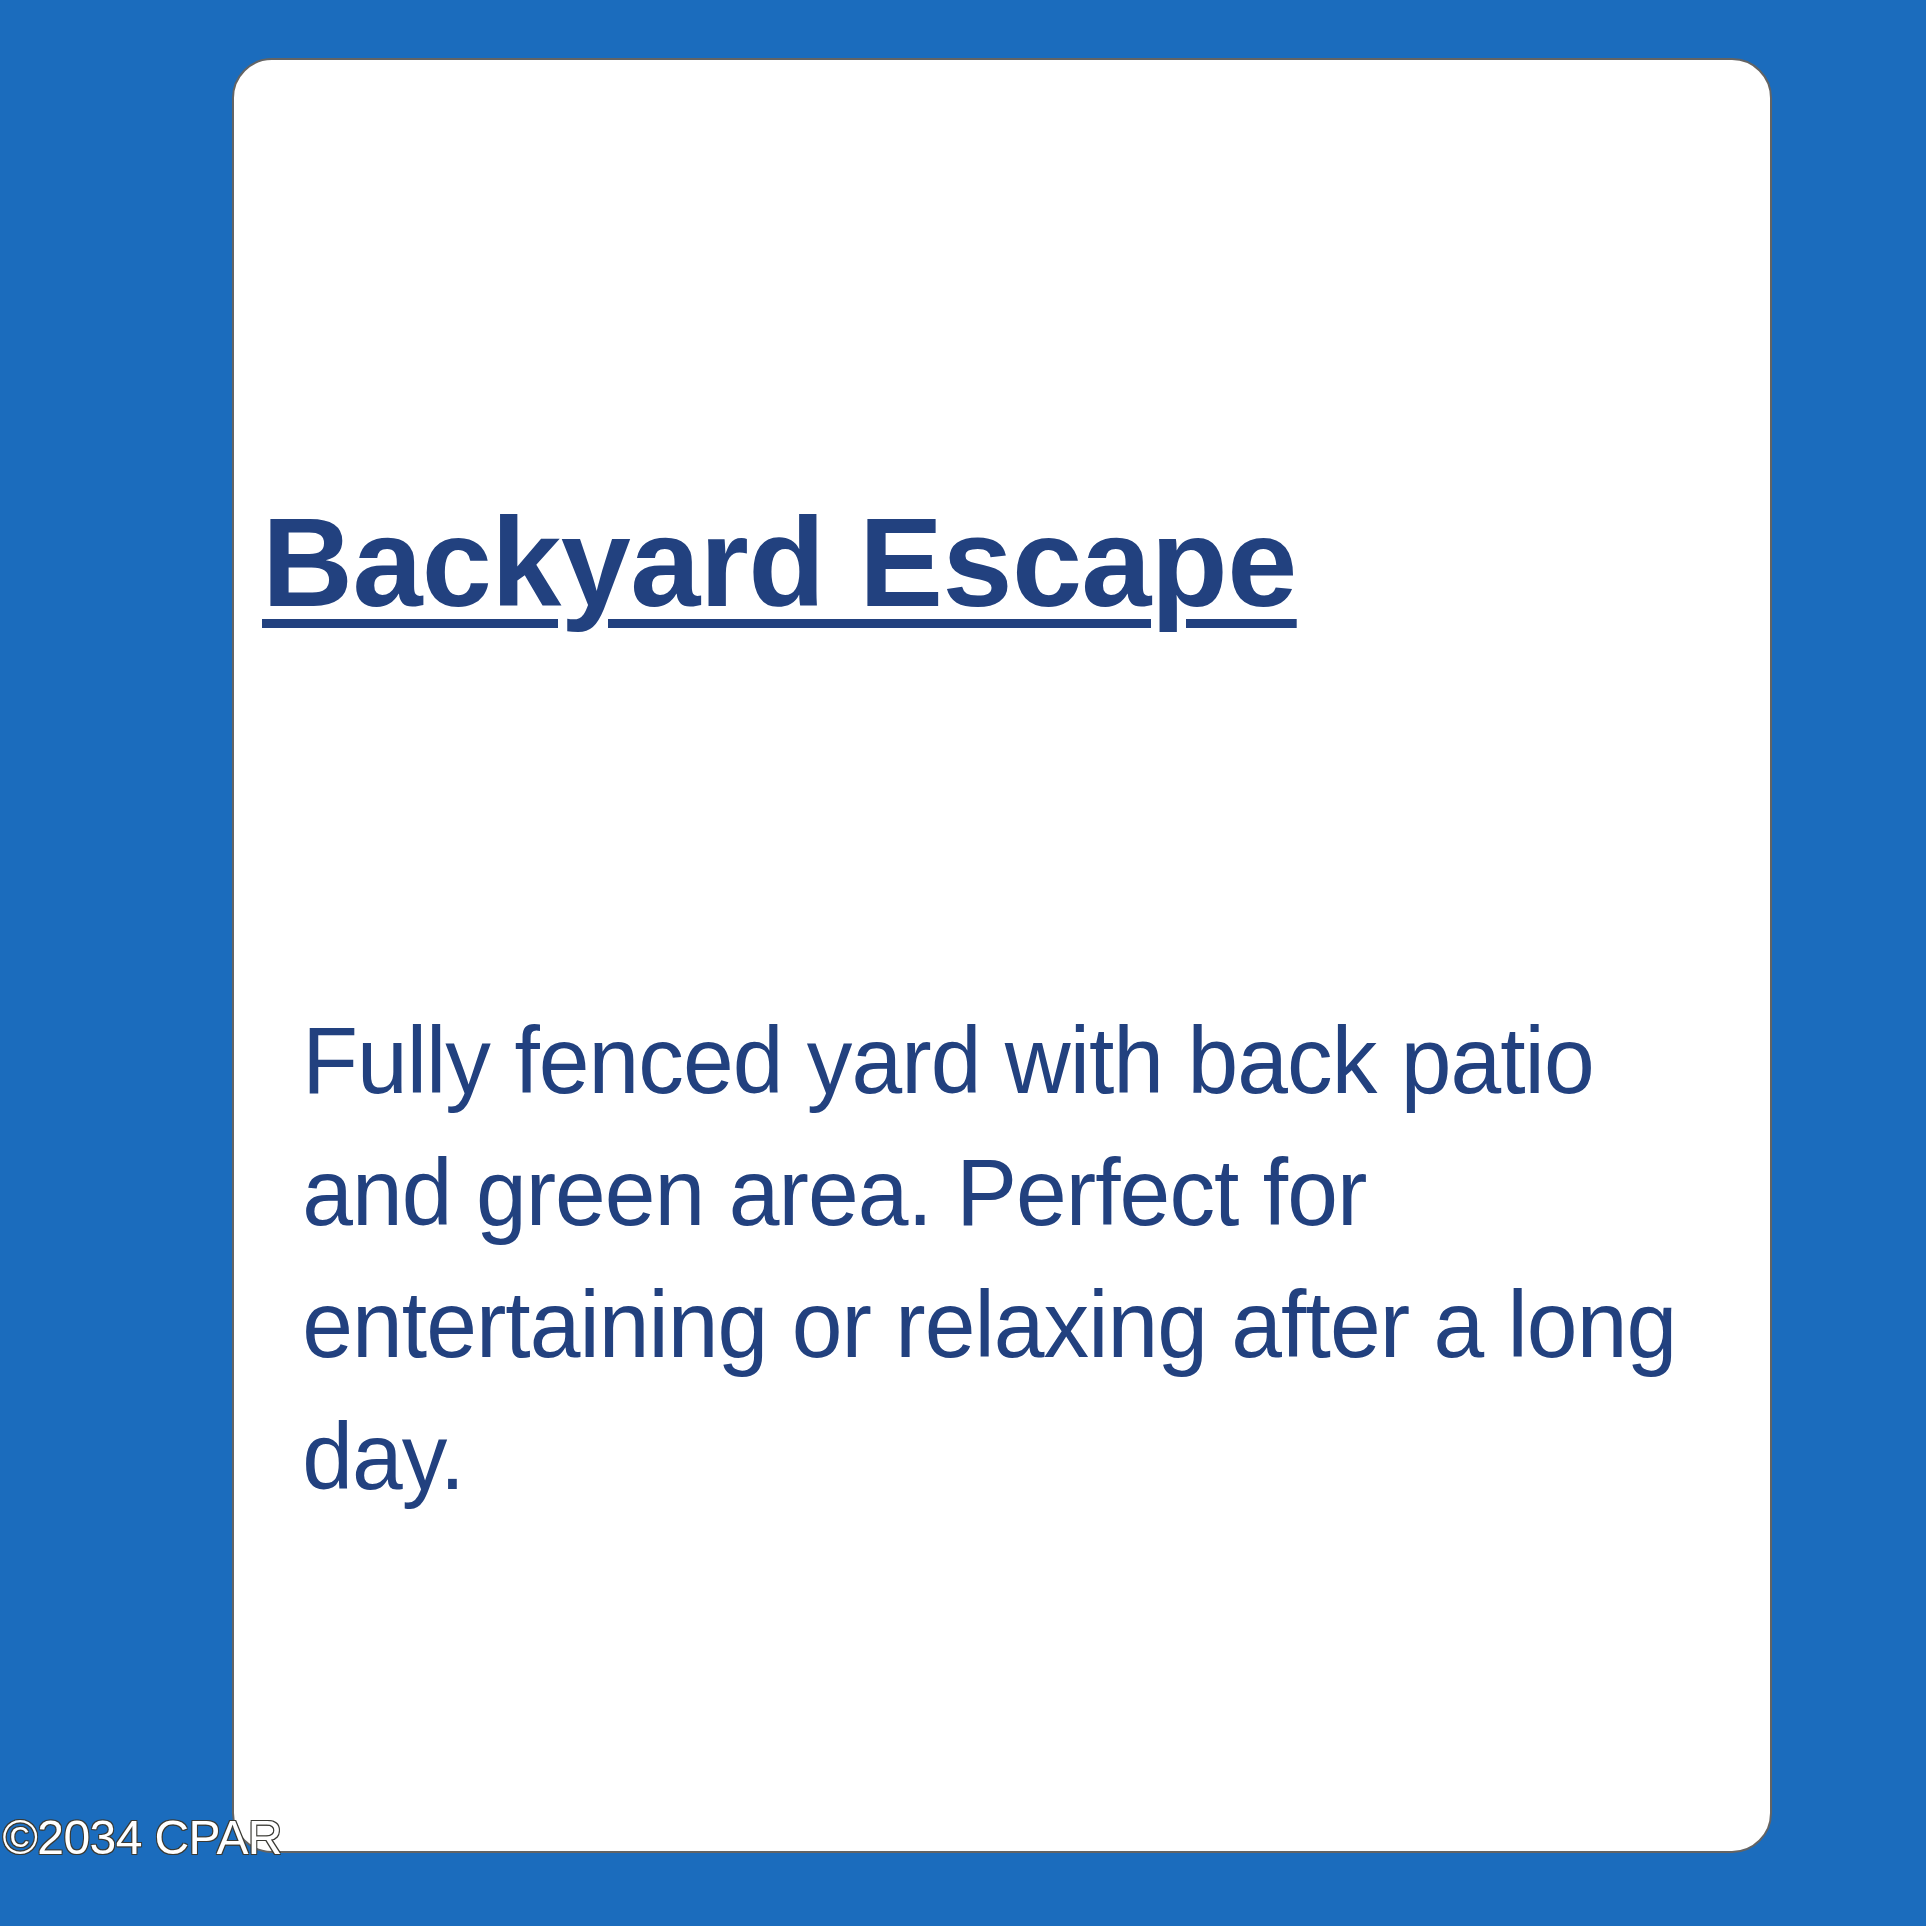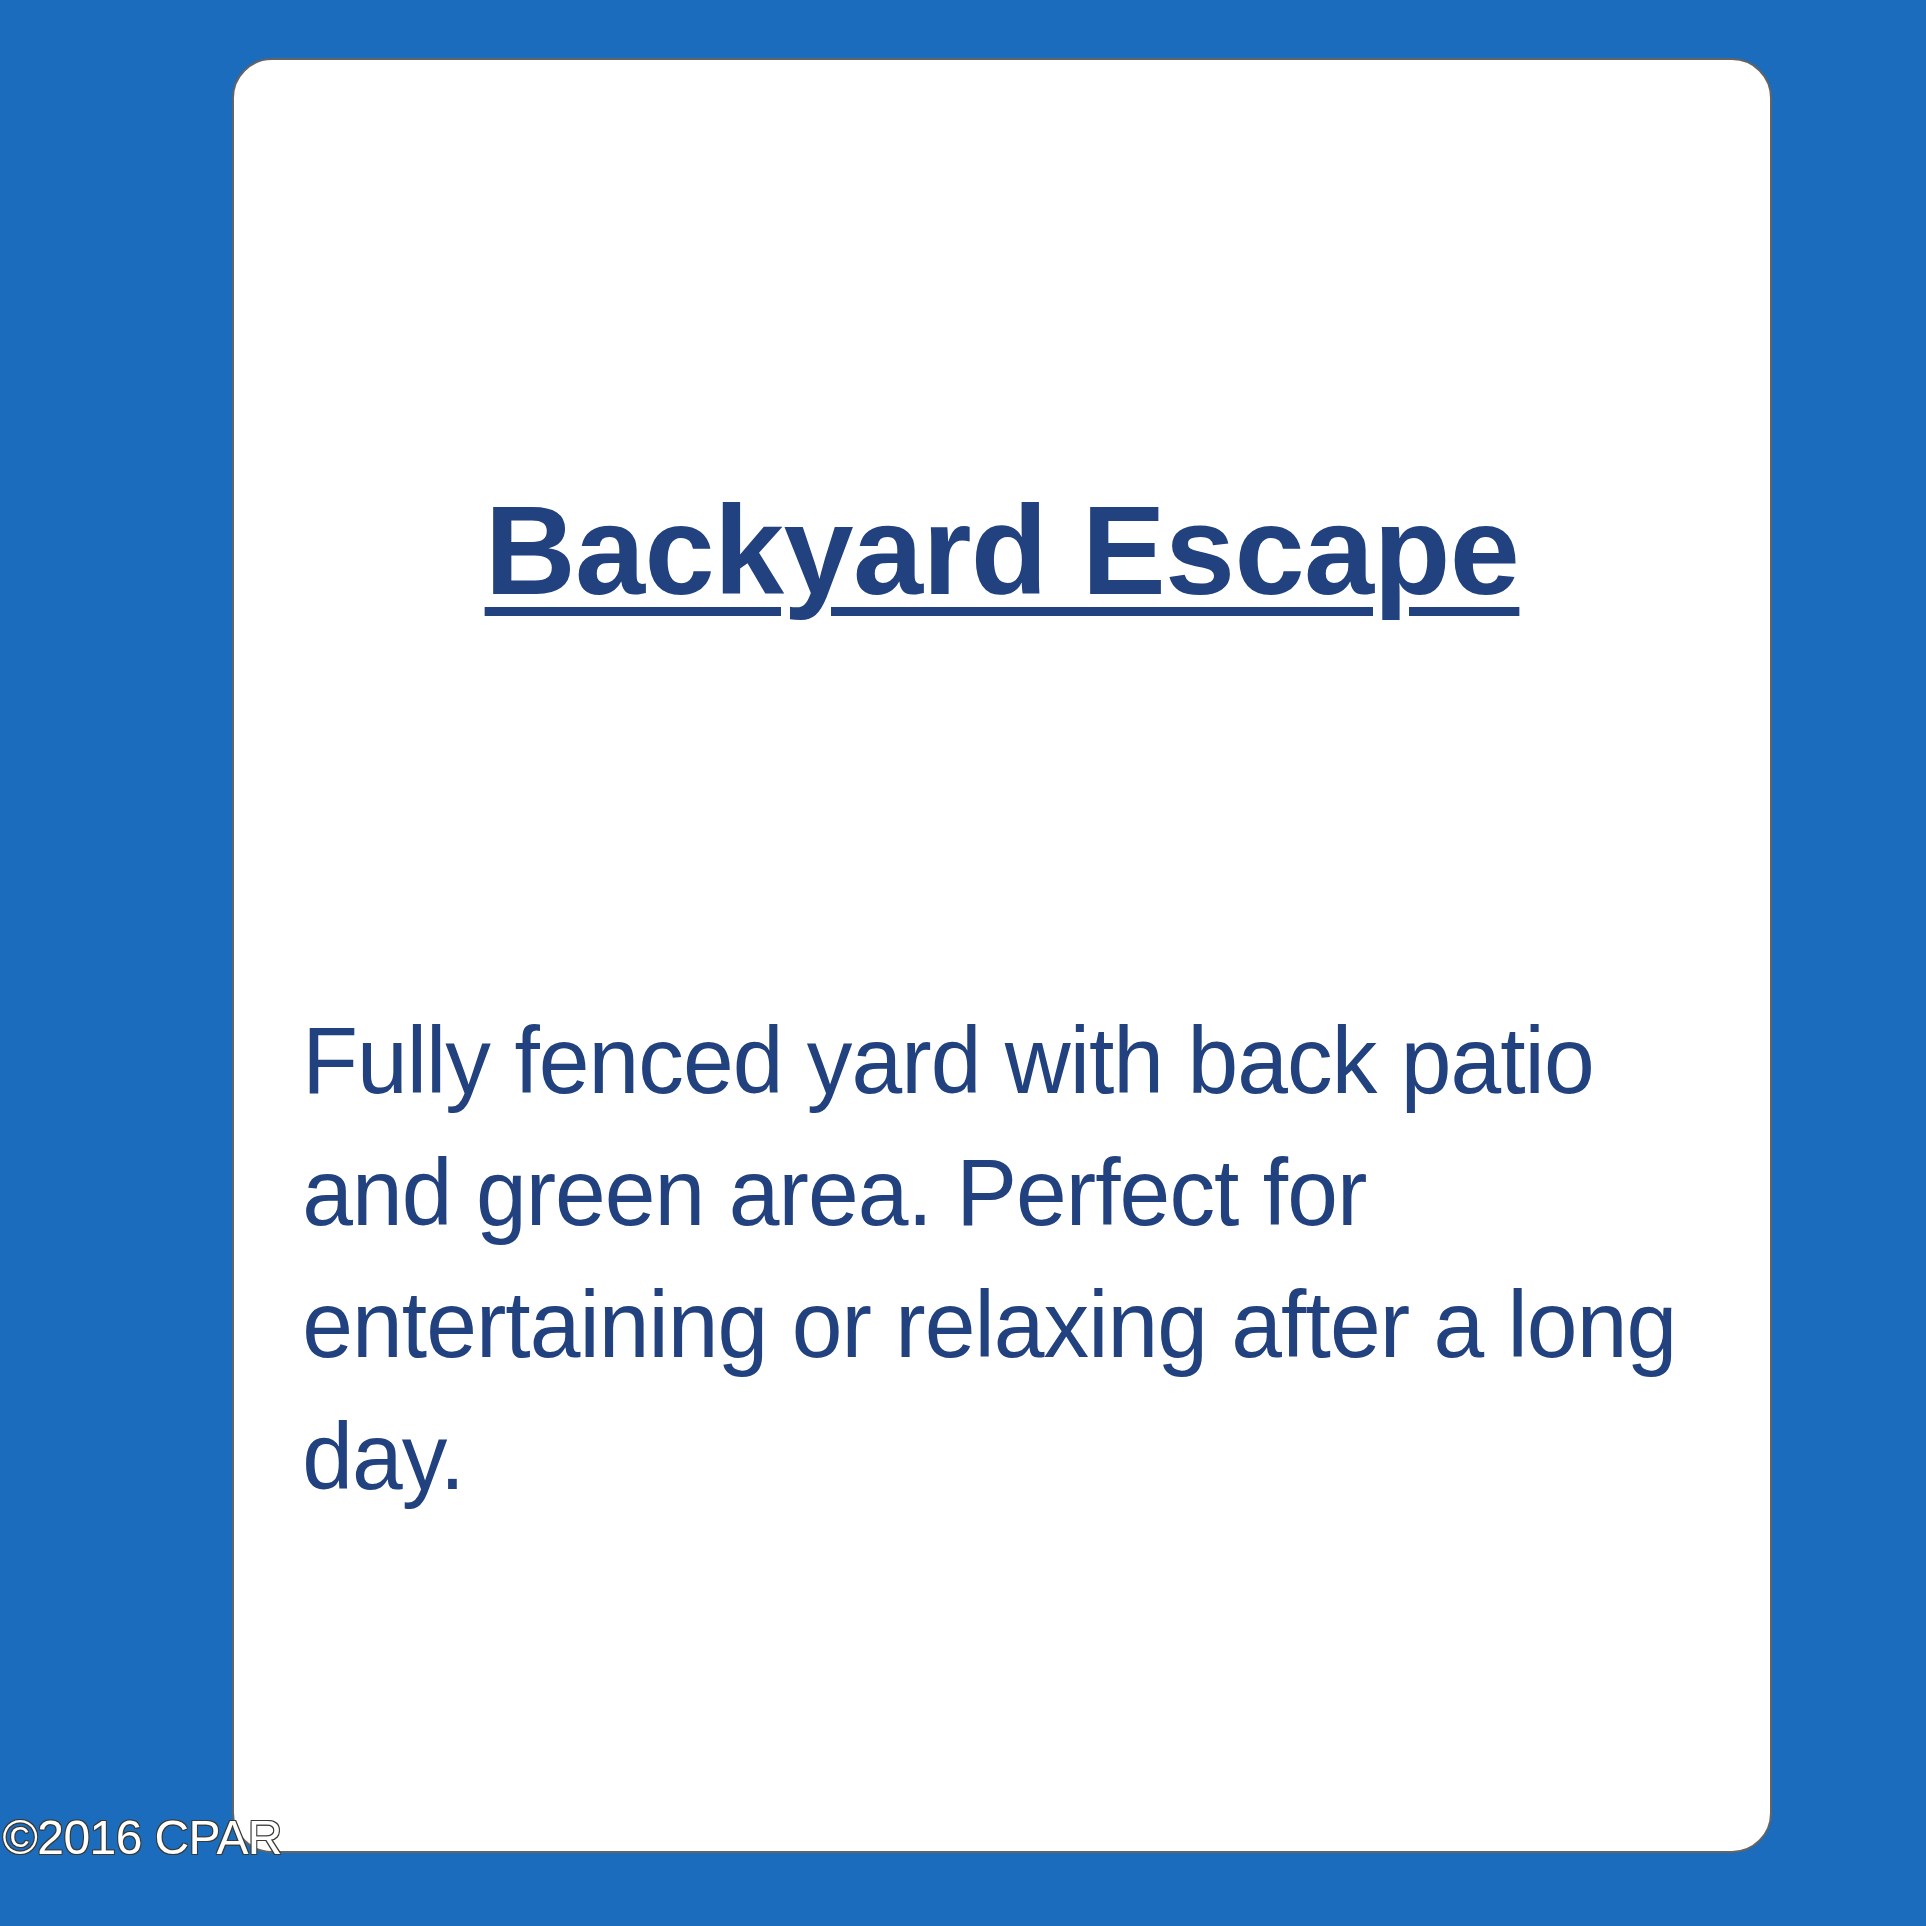--- a/index.html
+++ b/index.html
@@ -33,23 +33,23 @@
     background: #ffffff;
     border: 2.6px solid #646464;
     border-radius: 40px;
     overflow: hidden;
   }
 
   
   #title-block {
     position: absolute;
     left: 0;
-    top: 425px;
+    top: 437px;
     width: 100%;
-    text-align: center;
+    padding-left: 28px;
   }
 
   #title {
     display: inline-block;
     margin: 0;
     font-family: "Liberation Sans", sans-serif;
     font-size: 126px;
     font-weight: bold;
     line-height: 1.05;
     letter-spacing: -0.6px;
@@ -110,16 +110,16 @@
     <div id="title-block">
       <h1 id="title">Backyard Escape</h1>
     </div>
 
     <div id="body-block">
       <p id="body-text">Fully fenced yard with back patio and green area. Perfect for entertaining or relaxing after a long day.</p>
     </div>
 
   </div>
 
-  <div id="watermark">©2016 CPAR</div>
+  <div id="watermark">©2034 CPAR</div>
 
 </div>
 
 
 </body></html>

